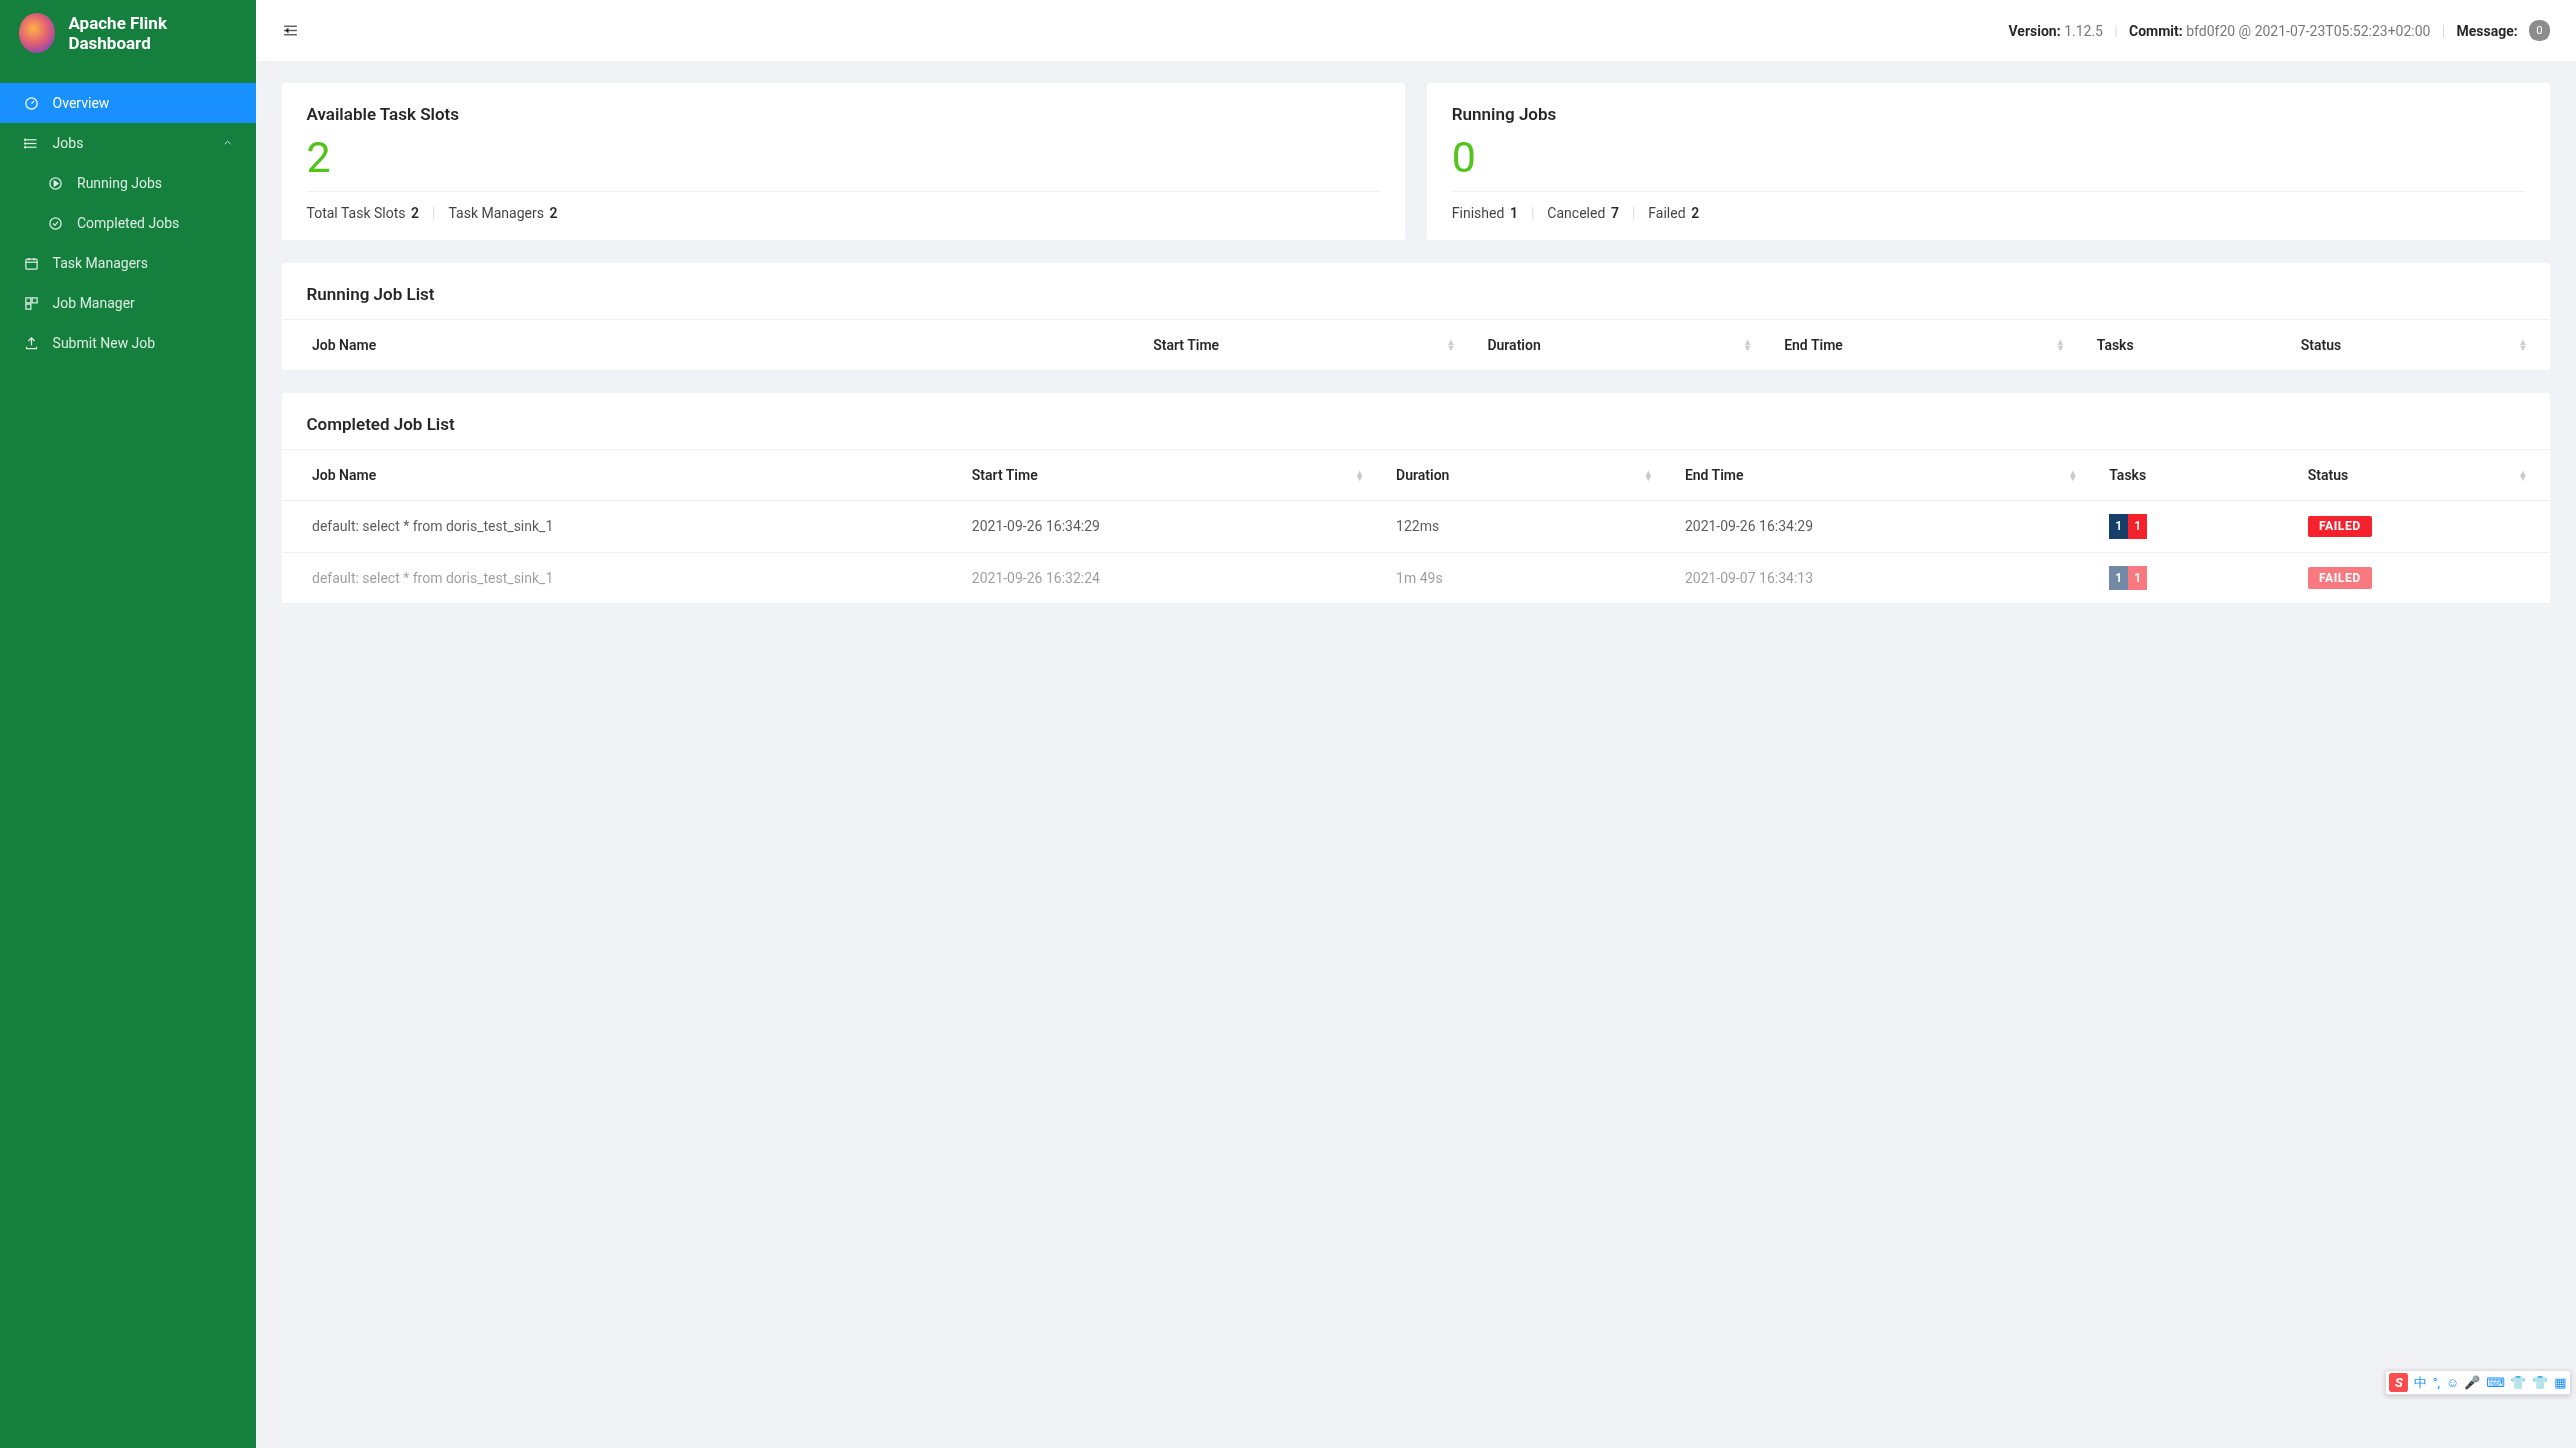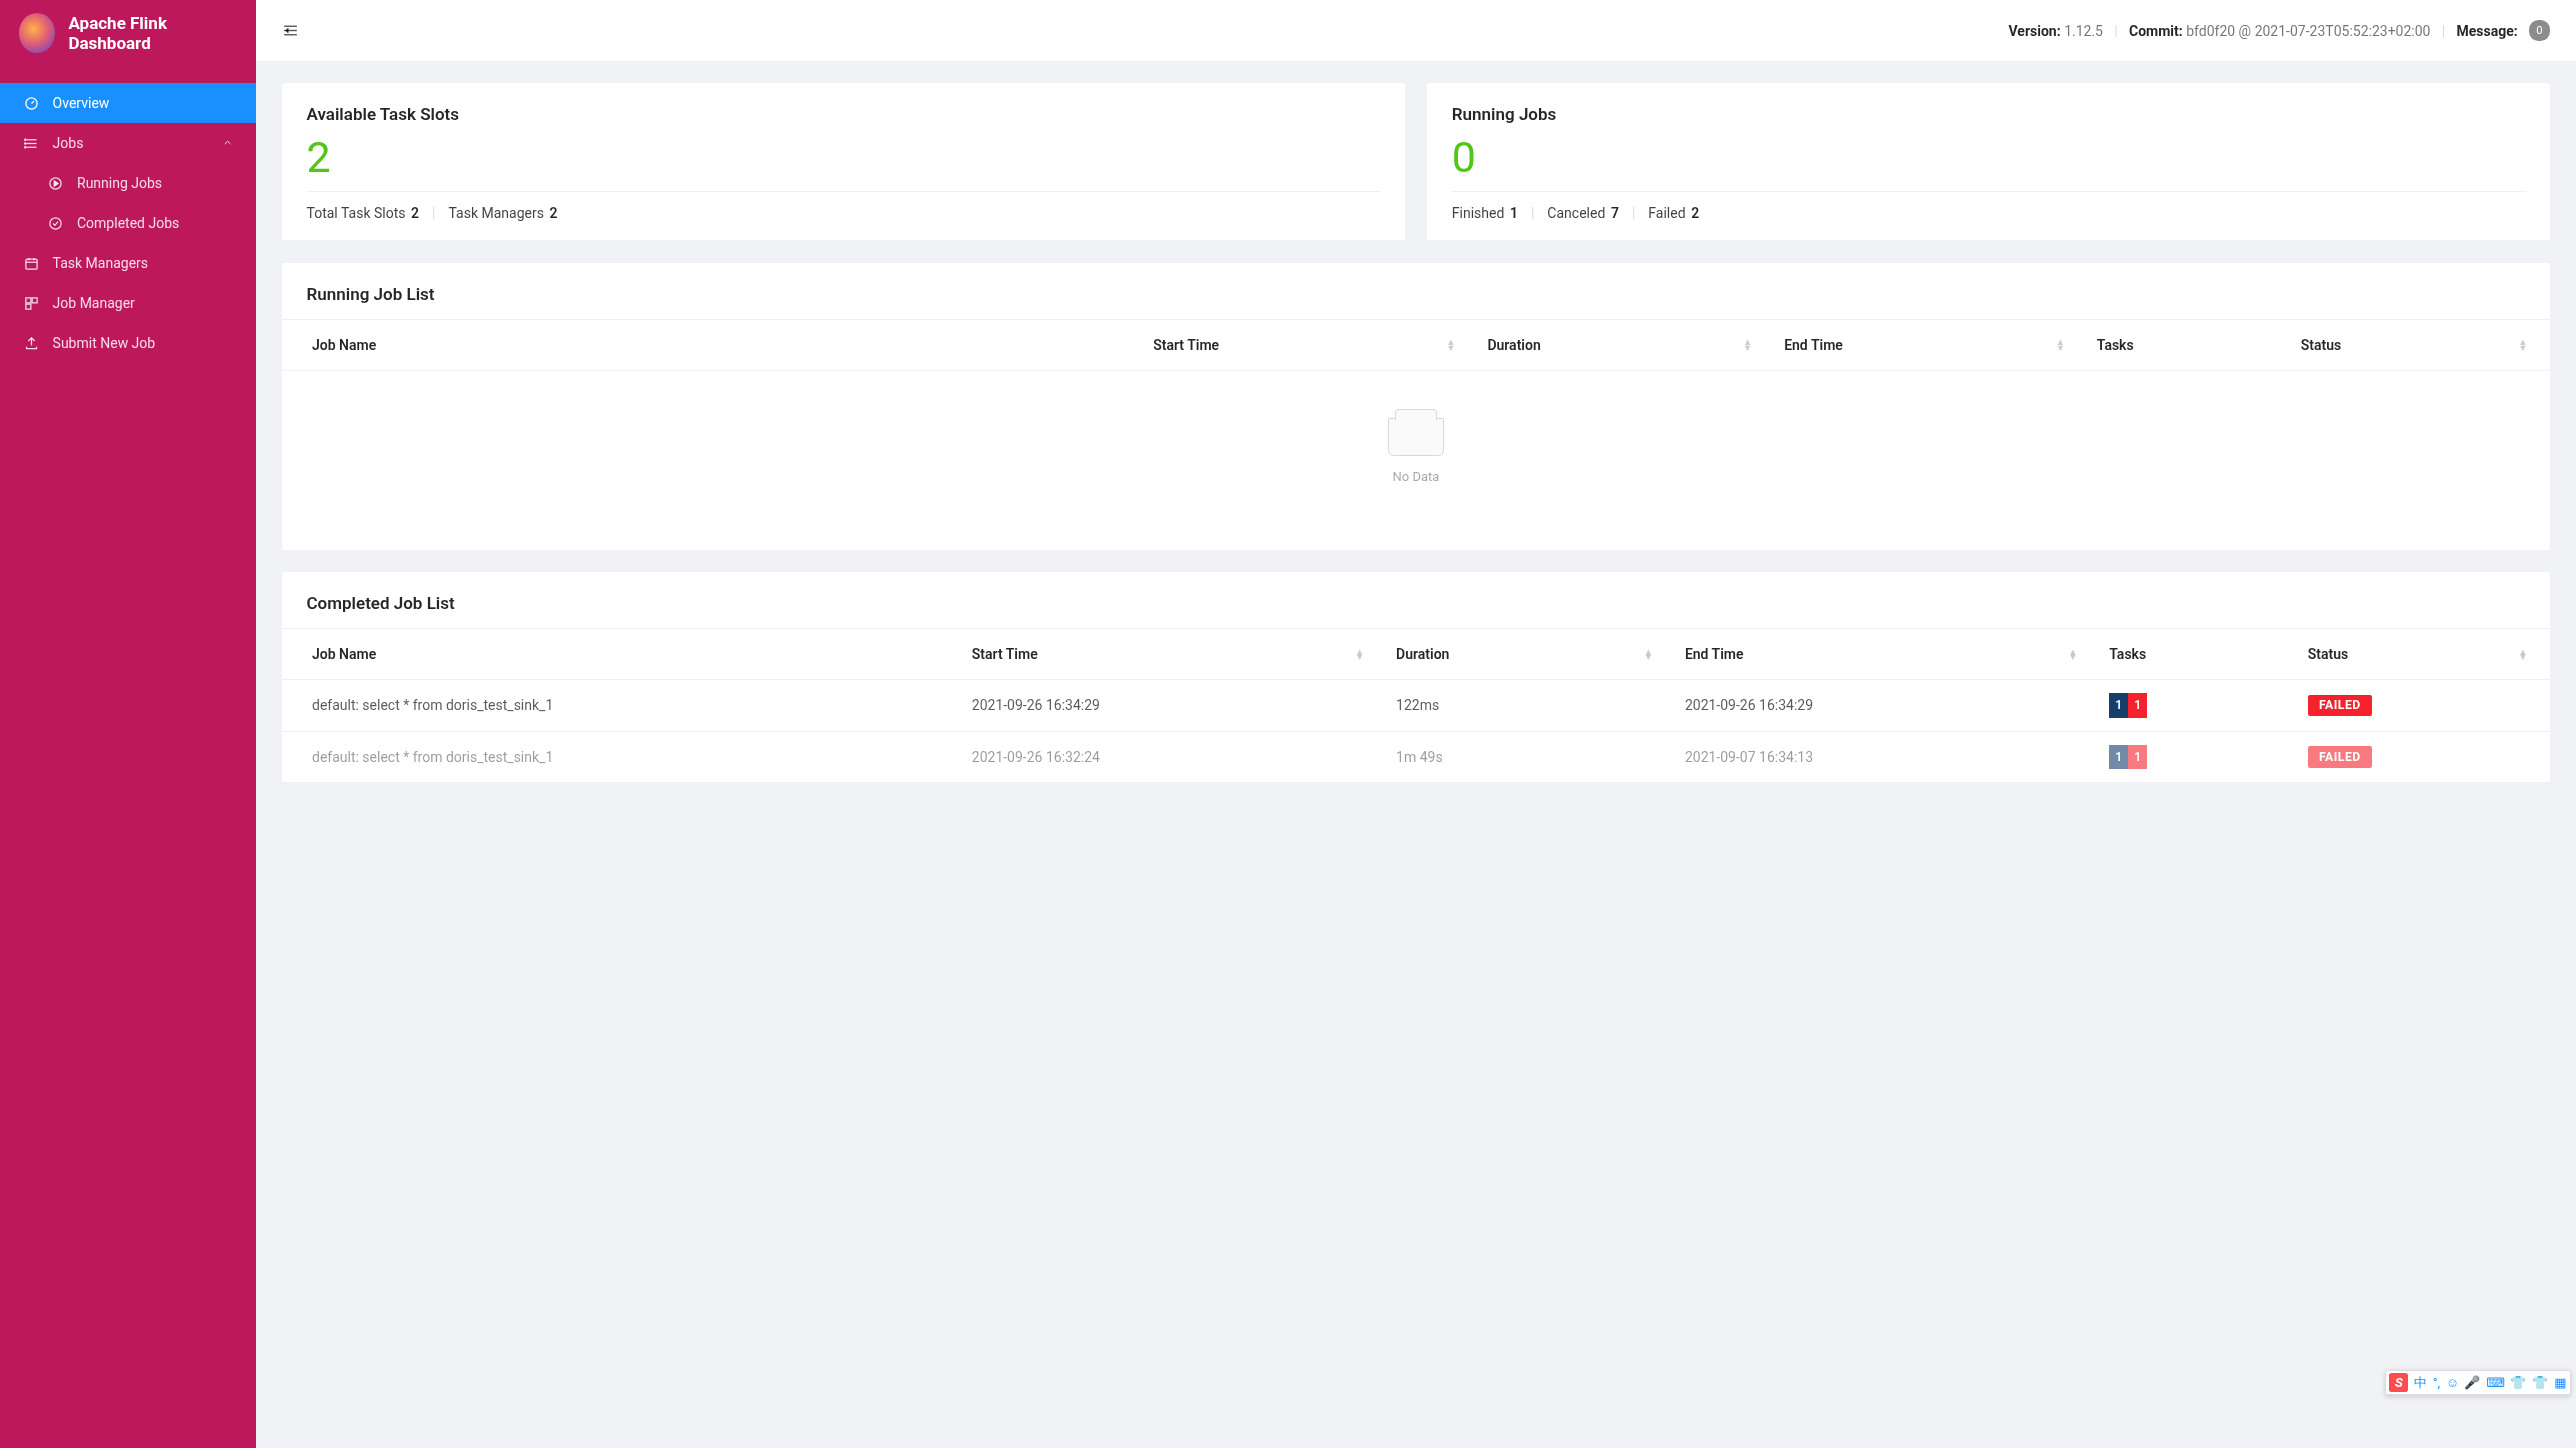--- a/index.html
+++ b/index.html
@@ -1,20 +1,20 @@
 <!DOCTYPE html>
 <html style="font-size:15px"><head>
 <meta charset="utf-8">
 <style>
 * { margin: 0; padding: 0; box-sizing: border-box; }
 body { font-family: -apple-system, BlinkMacSystemFont, "Segoe UI", Roboto, "Helvetica Neue", Arial, sans-serif; background: #f0f2f5; color: rgba(0,0,0,.85); font-size: 13px; }
 .layout { display: flex; min-height: 100vh; }
 
 
-.sidebar { width: 256px; background: #be185d; color: #fff; flex-shrink: 0; }
+.sidebar { width: 256px; background: #15803d; color: #fff; flex-shrink: 0; }
 .sidebar-header { display: flex; align-items: center; padding: 13px 19px; }
 .logo-box { width: 40px; height: 40px; background: radial-gradient(circle at 40% 40%, #ffb347 0%, #e15f74 45%, #6f42c1 90%); border-radius: 50%; margin-right: 13px; position: relative; }
 .app-title { font-size: 17px; font-weight: 700; }
 .menu { list-style: none; padding-top: 17px; }
 .menu li { display: flex; align-items: center; height: 40px; padding: 0 22.6px; cursor: pointer; color: rgba(255,255,255,.85); font-size: 14px; }
 .menu li.active { background: #1890ff; color: #fff; }
 .menu li.sub { padding-left: 47px; }
 .menu li .chev { margin-left: auto; }
 .menu .ico { width: 17px; text-align: center; margin-right: 13px; display: inline-flex; align-items: center; justify-content: center; }
 
@@ -237,24 +237,20 @@
                 </th>
               <th>
                   <div class="th-flex">
                     <span>Status</span>
                     <span class="sort-ico">▲<br>▼</span>
                   </div>
                 </th>
             </tr>
           </thead>
         </table>
-        <div class="empty">
-          <div class="empty-box"></div>
-          <div>No Data</div>
-        </div>
       </div>
 
       <div class="panel">
         <div class="panel-head">Completed Job List</div>
         <table>
           <thead>
             <tr>
               <th style="width:30%">
                   <div class="th-flex">
                     <span>Job Name</span>

